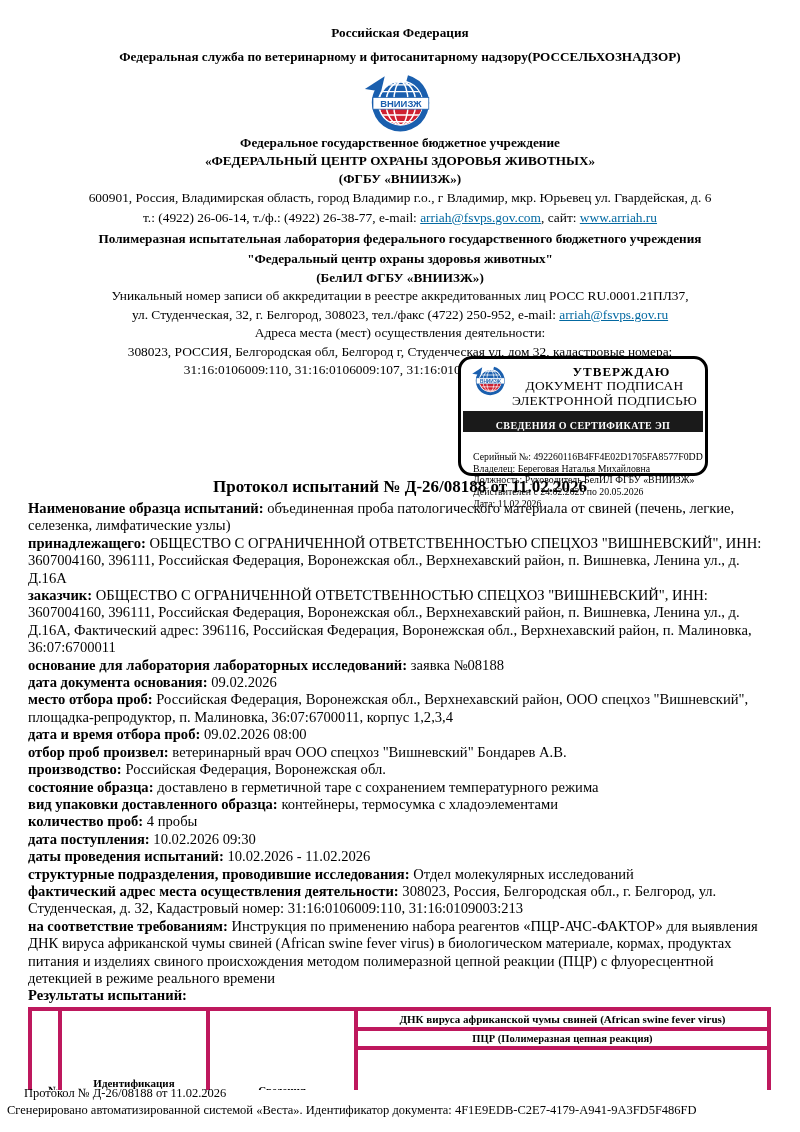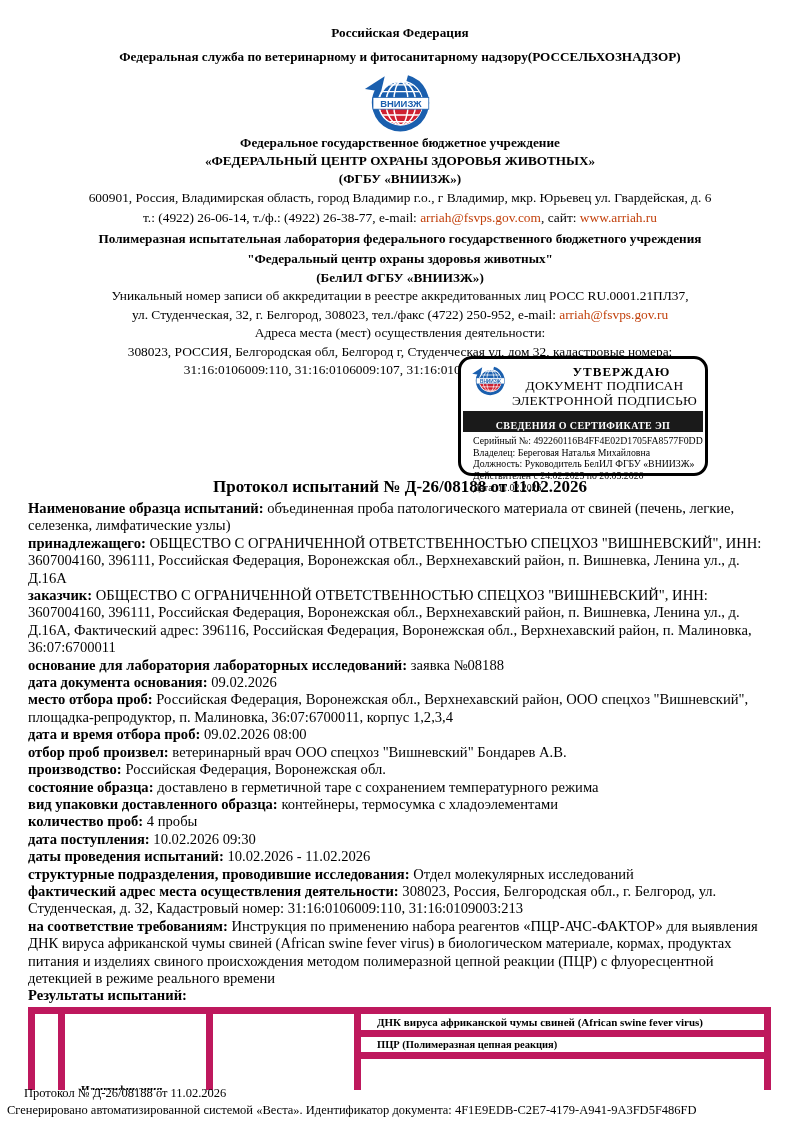--- a/index.html
+++ b/index.html
@@ -14,44 +14,44 @@
   .hr { font-size:13.4px; }
   .l-country { line-height:22px; }
   .l-service { line-height:25px; }
   .logo-row { height:63px; padding:1px 0; }
   .l-fgbu { line-height:18px; }
   .l-addr { line-height:20px; }
   .l-contact { line-height:20px; }
   .l-lab1 { line-height:21px; }
   .l-lab { line-height:19px; }
   .l-small { line-height:18.5px; }
-  a.doclink { color:#c2410c; cursor:pointer; }
+  a.doclink { color:#0369a1; text-decoration:underline; cursor:pointer; }
   
   .stamp {
     position:absolute; left:458px; top:356px; width:250px; height:120px;
     border:3px solid #000; border-radius:14px; background:#fff; box-sizing:border-box;
   }
   .stamp-top { display:flex; align-items:flex-start; padding:5px 6px 2px 9px; }
   .stamp-right { flex:1; text-align:center; }
   .approve { font-weight:bold; font-size:13px; letter-spacing:1px; padding-left:34px; line-height:15px; }
   .signed { font-size:13.4px; line-height:14.6px; letter-spacing:0.3px; }
   .cert-band {
     background:#1a1a1a; color:#fff; font-weight:bold; font-size:10px;
     text-align:center; padding:9px 0 1px; margin:1px 2px; letter-spacing:0.4px;
   }
-  .stamp-details { padding:2px 4px 0 12px; font-size:9.8px; line-height:11.6px; white-space:nowrap; }
+  .stamp-details { padding:18px 4px 0 12px; font-size:9.8px; line-height:11.6px; white-space:nowrap; }
   
   .doc-title { position:absolute; top:477px; left:0; width:800px; text-align:center; font-weight:bold; font-size:17px; }
   .body-text { position:absolute; top:500px; left:28px; width:744px; font-size:14.6px; line-height:17.4px; }
   .body-text p { margin:0; }
   
   .tbl-wrap { position:absolute; left:28px; top:1007px; width:743px; height:83px; overflow:hidden; }
   .tbl-wrap table { border-collapse:collapse; width:743px; table-layout:fixed; }
   .tbl-wrap td {
-    border:7px solid #be185d; font-weight:bold; 
+    border:4px solid #be185d; font-weight:bold; text-align:center;
     vertical-align:middle; padding:0 16px; overflow:hidden;
   }
   td.c-no { font-size:11px; }
   td.c-id { font-size:11px; white-space:pre-line; line-height:12.5px; }
   td.c-info { font-size:11px; }
   td.c-r1 { height:16px; font-size:11px; }
   td.c-r2 { height:15px; font-size:10.5px; }
   td.c-r3 { height:118px; }
   
   .f1 { position:absolute; left:24px; top:1086px; font-size:12.5px; }

